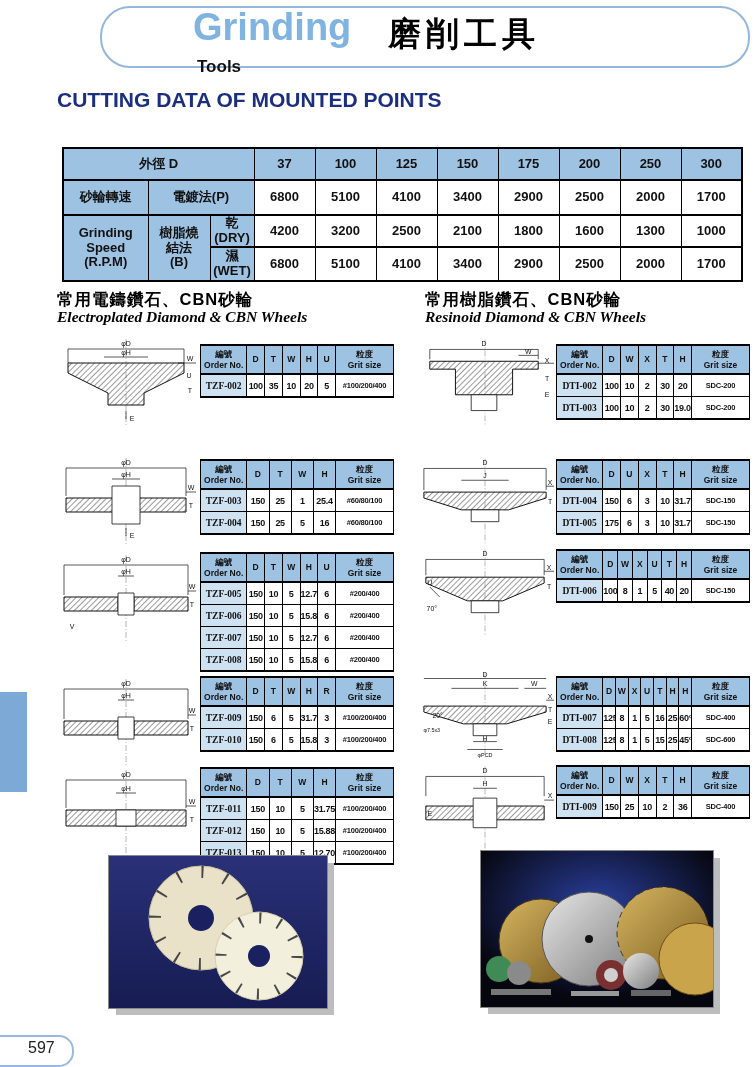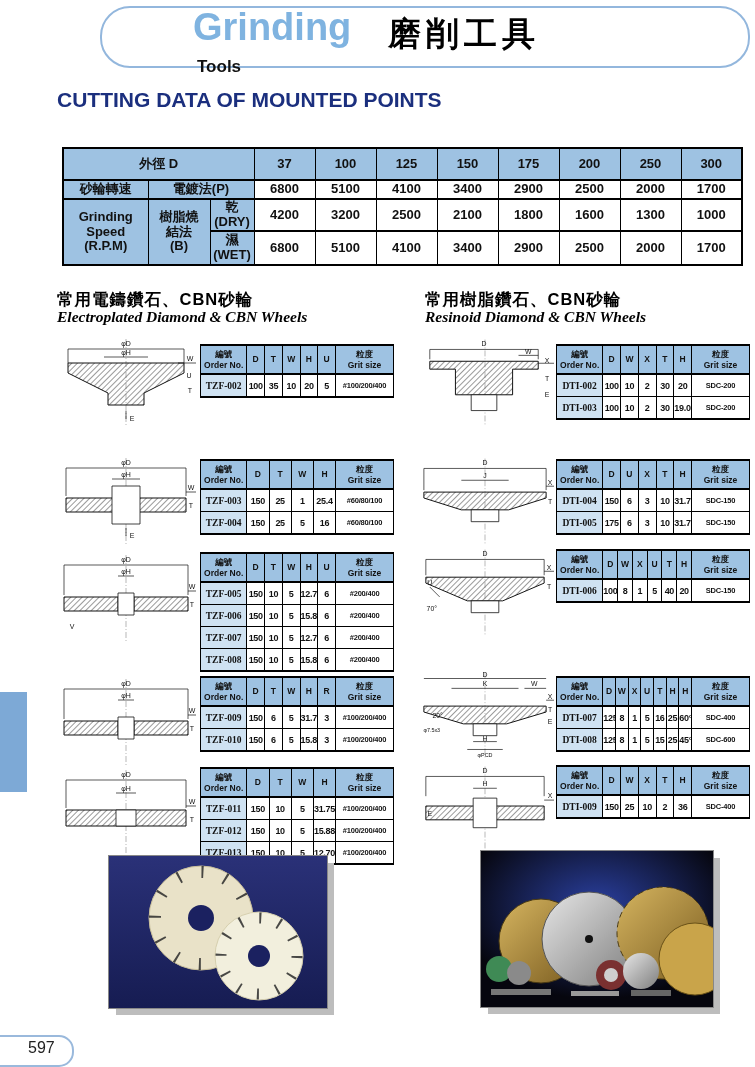--- a/index.html
+++ b/index.html
@@ -85,21 +85,21 @@
         <td colspan="3" class="b">外徑 D</td>
       <td class="b">37</td>
             <td class="b">100</td>
             <td class="b">125</td>
             <td class="b">150</td>
             <td class="b">175</td>
             <td class="b">200</td>
             <td class="b">250</td>
             <td class="b">300</td>
           </tr>
-      <tr style="height:19px">
+      <tr style="height:35px">
         <td class="b">砂輪轉速</td>
         <td class="b" colspan="2">電鍍法(P)</td>
       <td>6800</td>
             <td>5100</td>
             <td>4100</td>
             <td>3400</td>
             <td>2900</td>
             <td>2500</td>
             <td>2000</td>
             <td>1700</td>

